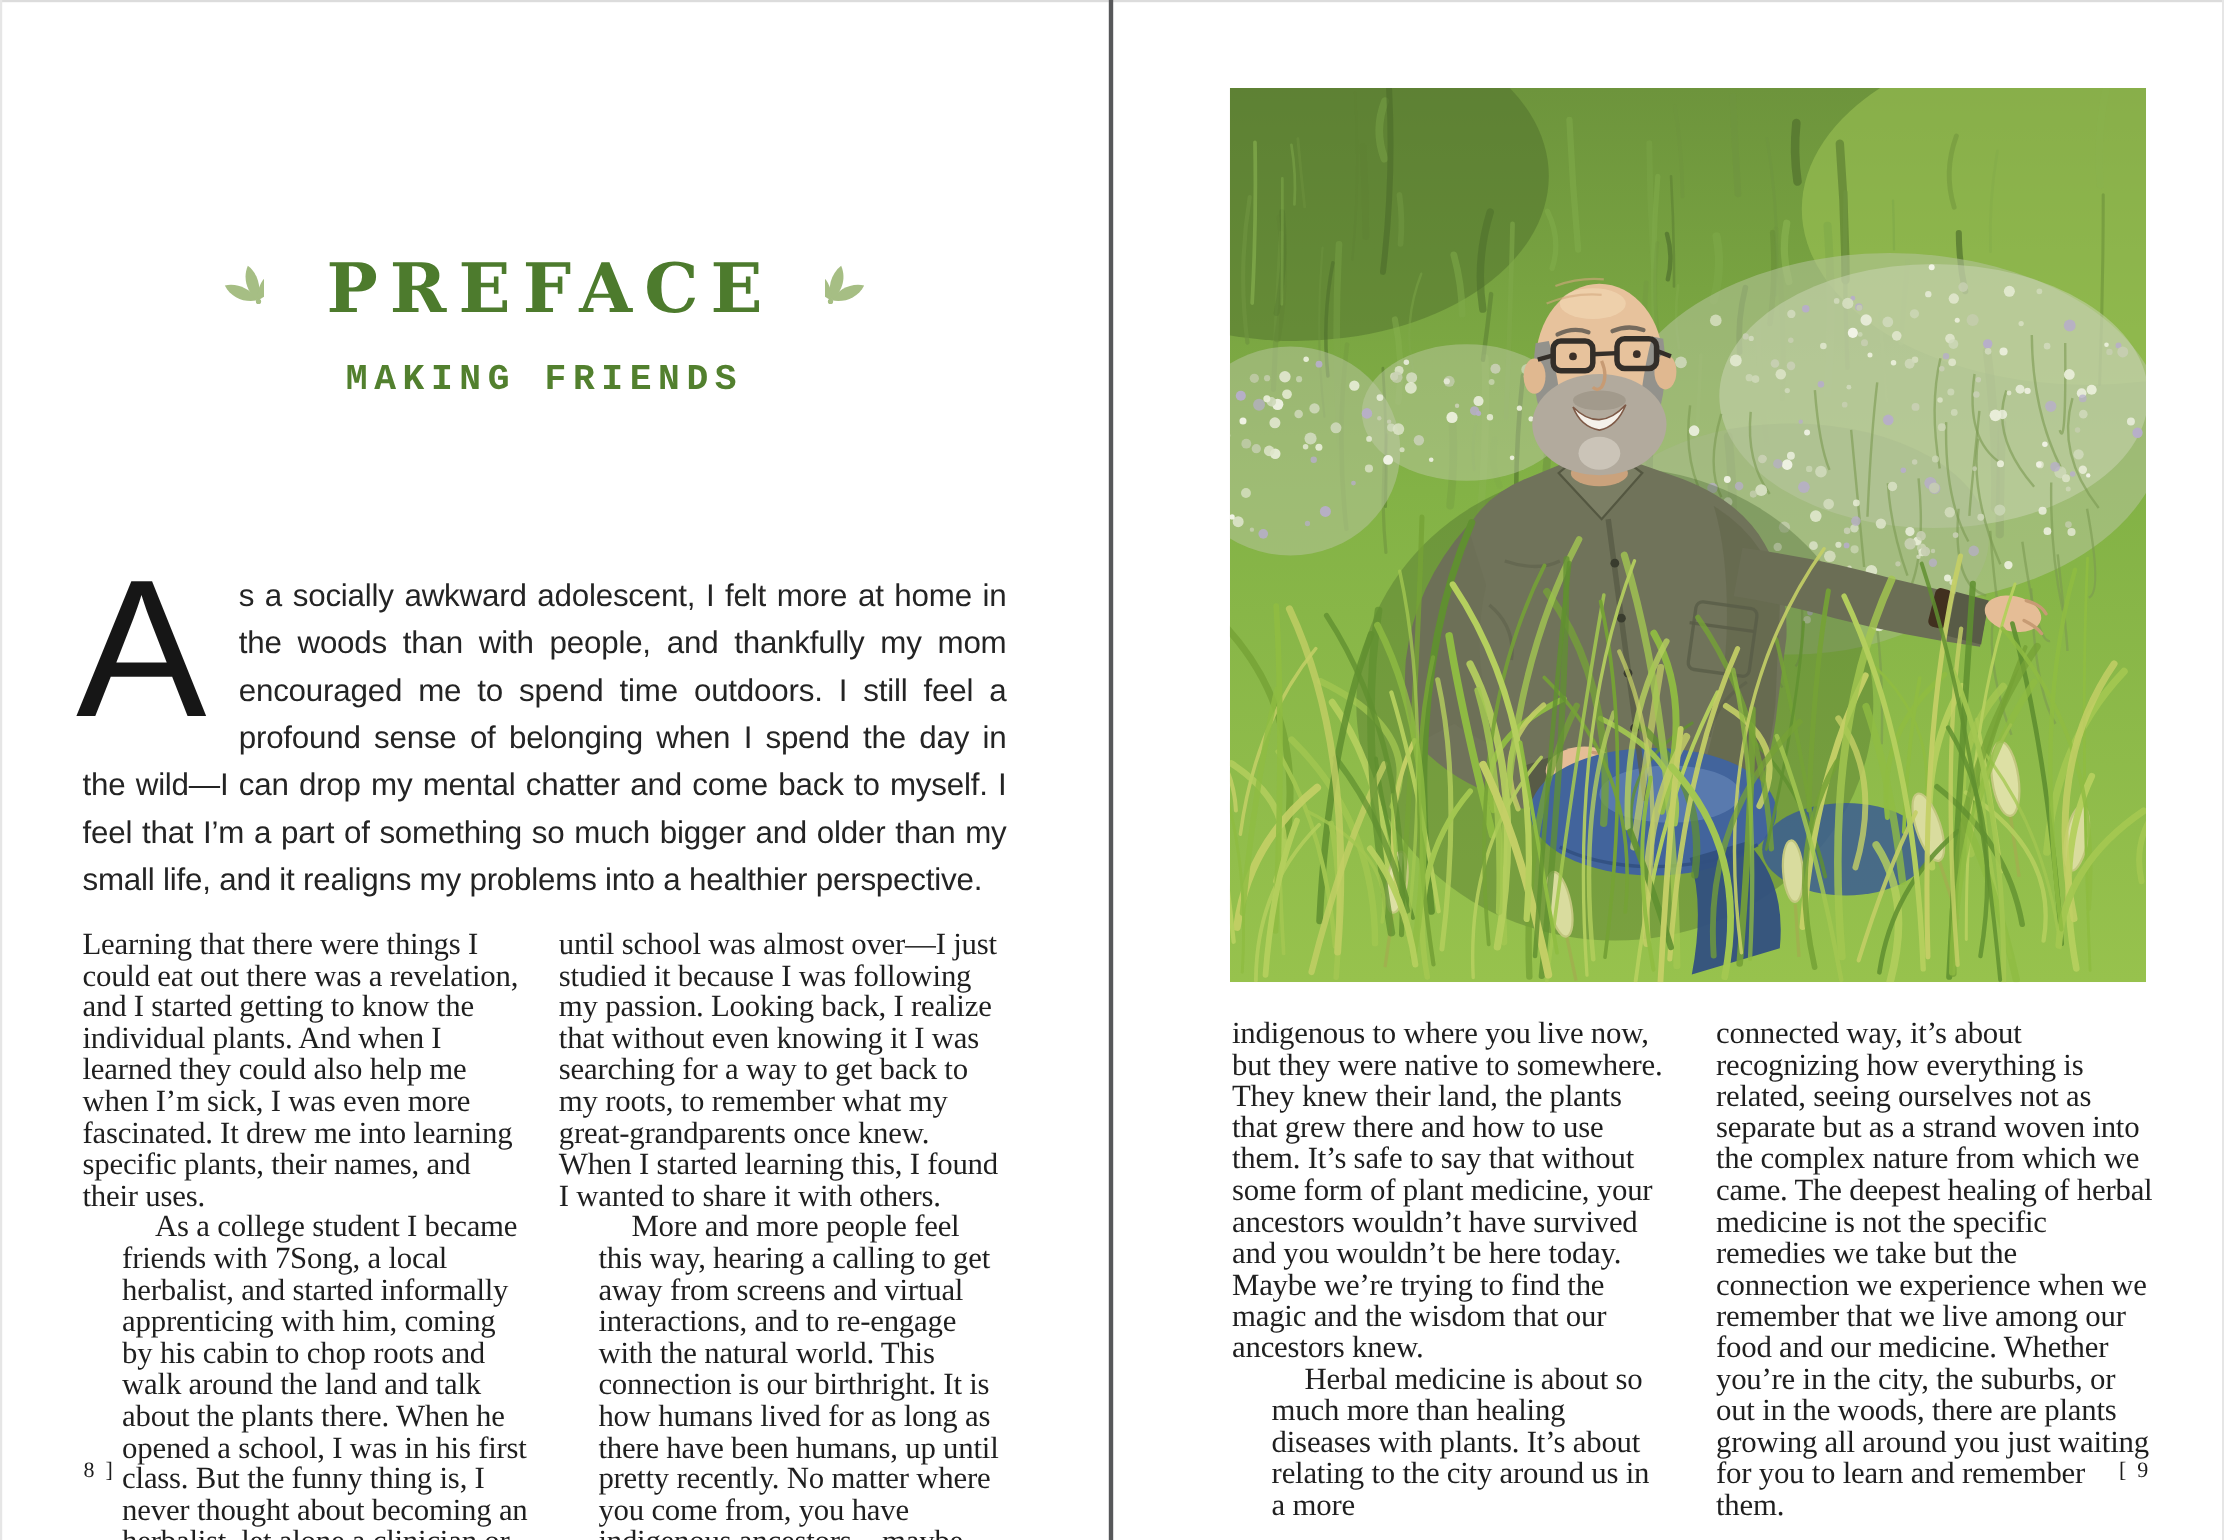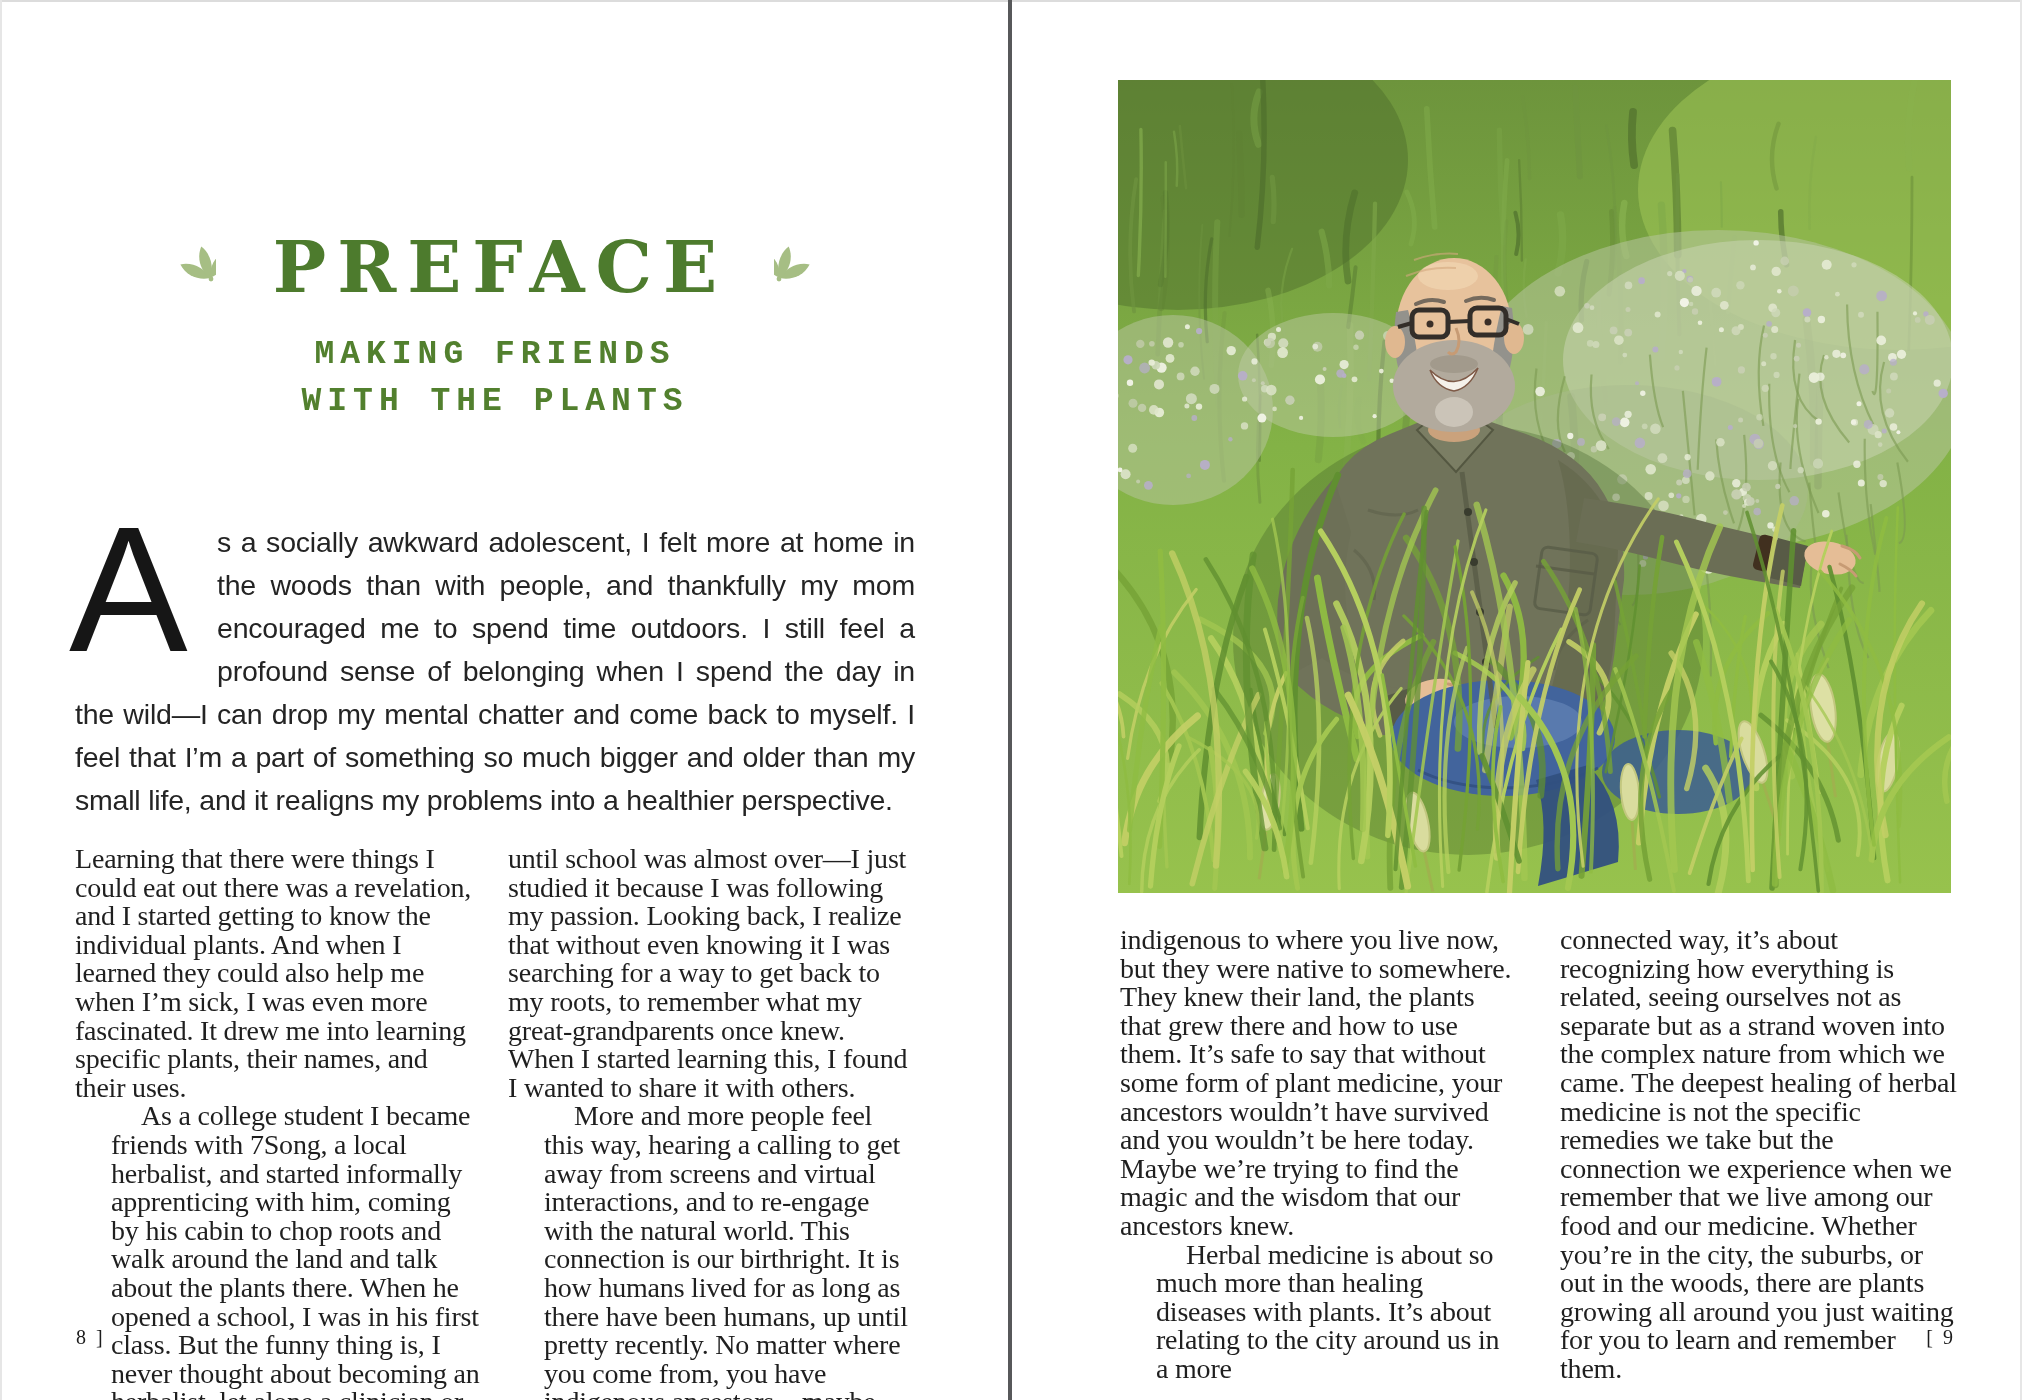--- a/index.html
+++ b/index.html
@@ -12,21 +12,21 @@
   .gutter{position:absolute;top:0;bottom:0;left:1008px;width:4px;background:#57585a;}
 
   .page{position:absolute;top:0;height:1400px;}
   .page-left{left:0;width:1008px;}
   .page-right{left:1012px;width:1010px;}
 
   
   .header{position:absolute;left:75px;top:232px;width:840px;text-align:center;}
   .title-row{display:flex;align-items:center;justify-content:center;gap:46px;}
   h1.title{margin:0;font-family:"DejaVu Serif",serif;font-weight:700;
-           font-size:71px;line-height:1;letter-spacing:11px;text-indent:11px;
+           font-size:62px;line-height:1;letter-spacing:11px;text-indent:11px;
            color:#4d7b2d;}
   .subtitle{margin-top:28px;font-family:Liberation Mono, monospace;font-weight:700;
             font-size:33px;line-height:47px;letter-spacing:6px;color:#52802e;}
   .ornament{width:42px;height:48px;flex:0 0 auto;}
 
   .intro{position:absolute;left:75px;top:521px;width:840px;
          font-family:"Liberation Sans",sans-serif;font-size:28.5px;line-height:43px;
          letter-spacing:-0.2px;color:#242424;text-align:justify;}
   .dropcap-float{float:left;width:132px;height:130px;margin-right:10px;}
   .dropcap-letter{position:absolute;left:-6px;top:-20px;font-size:178px;line-height:1;
@@ -74,21 +74,20 @@
           <g transform="translate(6,34) scale(-1,1)" fill="#a6be84">
             <path d="M0 0 C -11 -1 -22 -9 -24 -22 C -12 -21 -2 -11 0 0 Z" transform="rotate(-18)"></path>
             <path d="M0 0 C -11 -1 -22 -9 -24 -22 C -12 -21 -2 -11 0 0 Z" transform="rotate(32)"></path>
             <path d="M0 0 C -11 -1 -22 -9 -24 -22 C -12 -21 -2 -11 0 0 Z" transform="rotate(80)"></path>
             <circle cx="1" cy="1" r="2.4"></circle>
           </g>
         </svg>
       </div>
       <div class="subtitle">
         <div>MAKING FRIENDS</div>
-        <div>WITH THE PLANTS</div>
       </div>
     </div>
 
     <div class="intro">
       <span class="dropcap-float"></span>
       <span class="dropcap-letter">A</span>
       <span>s a socially awkward adolescent, I felt more at home in the woods than with people, and thankfully my mom encouraged me to spend time outdoors. I still feel a profound sense of belonging when I spend the day in the wild—I can drop my mental chatter and come back to myself. I feel that I’m a part of something so much bigger and older than my small life, and it realigns my problems into a healthier perspective.</span>
     </div>
 
     <div class="columns columns-left">

